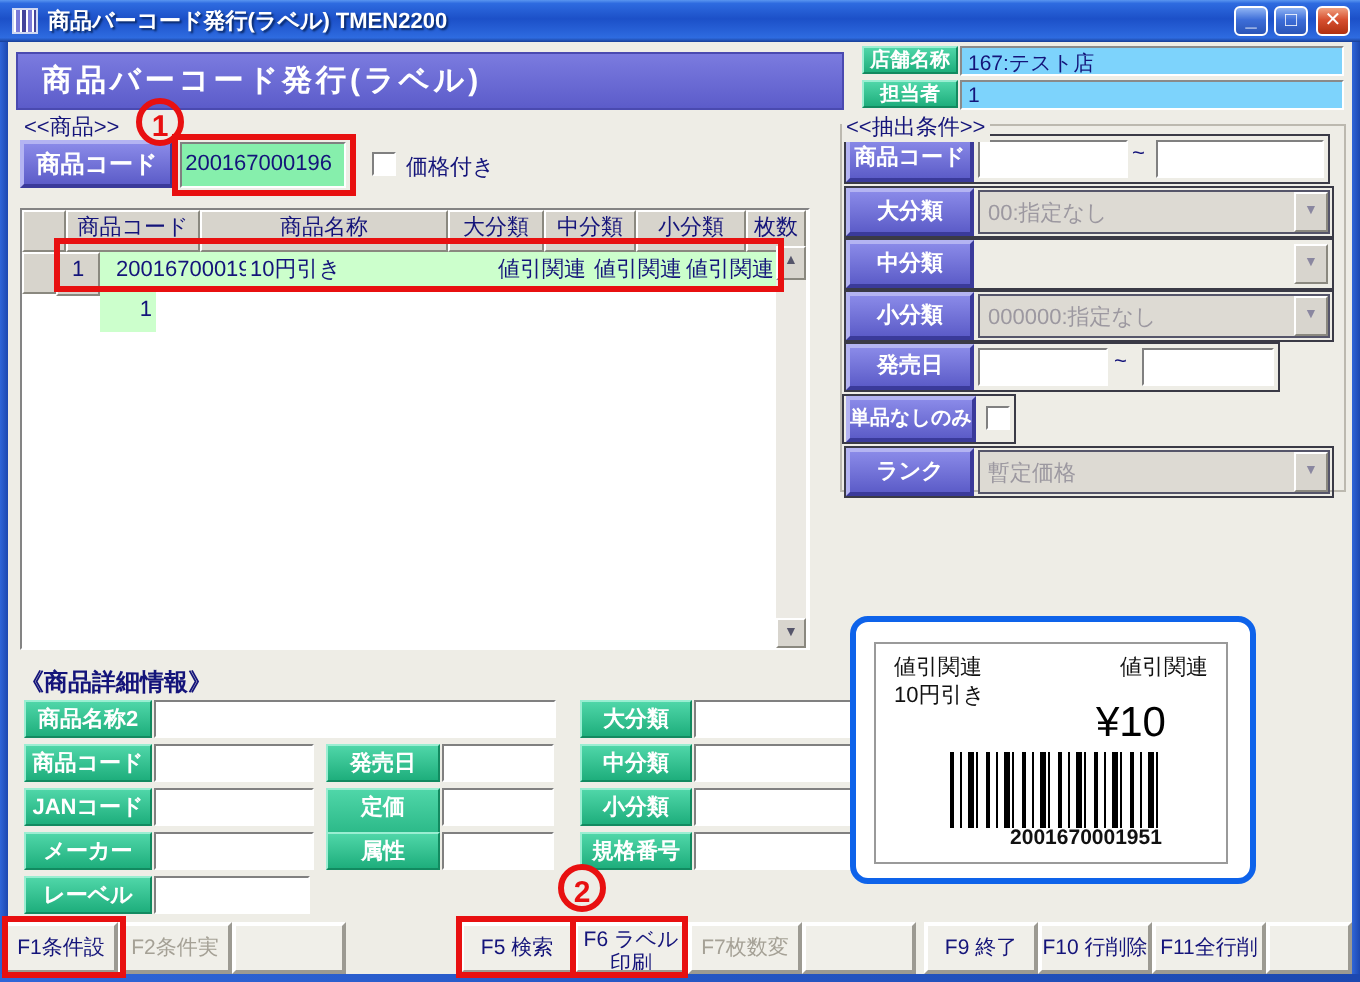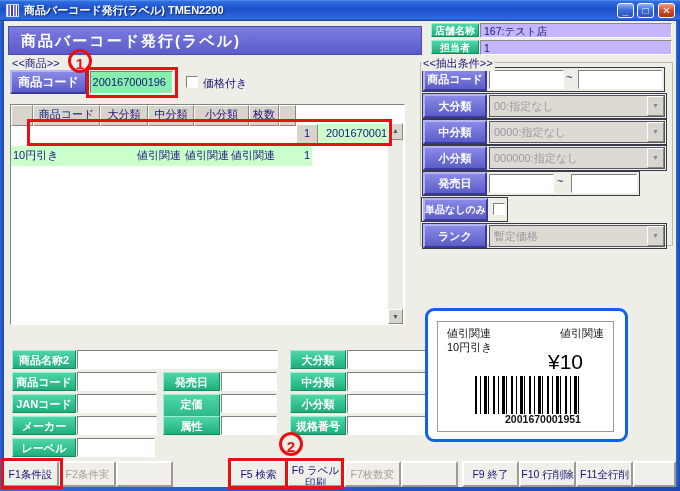--- a/index.html
+++ b/index.html
@@ -23,21 +23,21 @@
   .btnred{background:linear-gradient(180deg,#F0A080,#D75030 45%,#B03010);}
   .border-side{background:linear-gradient(90deg,#2F66D8,#1C48B0);}
   
   .bandtitle{left:8px;top:26px;width:414px;height:29px;
     background:linear-gradient(180deg,#7B7BDF,#5C5CCA);
     border:1px solid #4A4AB0;color:#fff;font-weight:bold;font-size:15px;
     line-height:27px;padding-left:12px;letter-spacing:2px;}
   .glabel{background:linear-gradient(180deg,#4FD6A8,#1EAE7C);
     border:1px solid;border-color:#9AEED2 #128A60 #128A60 #9AEED2;
     color:#fff;font-weight:bold;text-align:center;}
-  .yfield{background:#c4b5fd;border:1px solid;border-color:#8a8a8a #ffffff #ffffff #8a8a8a;
+  .yfield{background:#7dd3fc;border:1px solid;border-color:#8a8a8a #ffffff #ffffff #8a8a8a;
     font-size:10.5px;color:#14147A;padding:1px 0 0 3px;}
   
   .plabel{background:linear-gradient(180deg,#8A8AE8,#5C5CC8);
     border:2px solid;border-color:#B4B4F2 #3A3A9A #3A3A9A #B4B4F2;
     color:#fff;font-weight:bold;font-size:11px;text-align:center;}
   .sunken{background:#fff;border:1px solid;border-color:#808080 #ffffff #ffffff #808080;}
   .rowbox{border:1px solid #3A3A46;}
   .ddown{background:#DDDAD3;border:1px solid #55556A;color:#9C98A0;font-size:11px;padding:3px 0 16px 4px;}
   .ddarrow{background:#D8D5CE;border:1px solid;border-color:#fff #8a887f #8a887f #fff;
     color:#8A87A0;font-size:7px;text-align:center;line-height:18px;}
@@ -98,20 +98,21 @@
   <div class="abs heading" style="left:12px;top:56px;">&lt;&lt;商品&gt;&gt;</div>
   <div class="abs plabel" style="left:10px;top:70px;width:77px;height:24px;line-height:20px;font-size:12px;">商品コード</div>
   <div class="abs sunken" style="left:90px;top:71px;width:83px;height:23px;background:#86efac;font-size:11px;color:#14147A;text-align:right;line-height:21px;padding-right:6px;">200167000196</div>
   <div class="abs checkbox" style="left:186px;top:76px;width:12px;height:12px;"></div>
   <div class="abs heading" style="left:203px;top:76px;">価格付き</div>
 
   <div class="abs grid">
     <div style="height:19px;">
       <div class="hcell" style="width:20px;"></div>
       <div class="hcell" style="width:65px;">商品コード</div>
+      <div class="hcell" style="width:122px;">商品名称</div>
       <div class="hcell" style="width:46px;">大分類</div>
       <div class="hcell" style="width:44px;">中分類</div>
       <div class="hcell" style="width:53px;">小分類</div>
       <div class="hcell" style="width:28px;">枚数</div>
       <div class="hcell" style="width:15px;"></div>
     </div>
     <div style="height:20px;">
       <div class="numcell" style="width:20px;">1</div>
       <div class="dcell" style="width:65px;padding-left:8px;">200167000195</div>
       <div class="dcell" style="width:122px;padding-left:2px;">10円引き</div>
@@ -138,21 +139,20 @@
   </div>
 
   <div class="abs rowbox" style="left:422px;top:93px;width:245px;height:26px;">
     <div class="abs plabel" style="left:0;top:0;width:64px;height:24px;line-height:20px;">大分類</div>
     <div class="abs ddown" style="left:66px;top:1px;width:176px;height:22px;">00:指定なし</div>
     <div class="abs ddarrow" style="left:224px;top:2px;width:17px;height:20px;">▼</div>
   </div>
 
   <div class="abs rowbox" style="left:422px;top:119px;width:245px;height:26px;">
     <div class="abs plabel" style="left:0;top:0;width:64px;height:24px;line-height:20px;">中分類</div>
-    <div class="abs ddown" style="left:66px;top:1px;width:176px;height:22px;">0000:指定なし</div>
     <div class="abs ddarrow" style="left:224px;top:2px;width:17px;height:20px;">▼</div>
   </div>
 
   <div class="abs rowbox" style="left:422px;top:145px;width:245px;height:26px;">
     <div class="abs plabel" style="left:0;top:0;width:64px;height:24px;line-height:20px;">小分類</div>
     <div class="abs ddown" style="left:66px;top:1px;width:176px;height:22px;">000000:指定なし</div>
     <div class="abs ddarrow" style="left:224px;top:2px;width:17px;height:20px;">▼</div>
   </div>
 
   <div class="abs rowbox" style="left:422px;top:171px;width:218px;height:25px;">
@@ -166,20 +166,21 @@
     <div class="abs plabel" style="left:1px;top:0;width:65px;height:23px;line-height:19px;font-size:10px;">単品なしのみ</div>
     <div class="abs checkbox" style="left:71px;top:5px;width:12px;height:12px;"></div>
   </div>
 
   <div class="abs rowbox" style="left:422px;top:223px;width:245px;height:26px;">
     <div class="abs ddown" style="left:66px;top:1px;width:176px;height:22px;">暫定価格</div>
     <div class="abs plabel" style="left:0;top:0;width:64px;height:24px;line-height:20px;">ランク</div>
     <div class="abs ddarrow" style="left:224px;top:2px;width:17px;height:20px;">▼</div>
   </div>
 
+  <div class="abs heading" style="left:10px;top:333px;font-weight:bold;font-size:12px;">《商品詳細情報》</div>
 
   <div class="abs glabel" style="left:12px;top:350px;width:64px;height:19px;font-size:11px;line-height:18px;">商品名称2</div>
   <div class="abs sunken" style="left:77px;top:350px;width:201px;height:19px;"></div>
   <div class="abs glabel" style="left:290px;top:350px;width:56px;height:19px;font-size:11px;line-height:18px;">大分類</div>
   <div class="abs sunken" style="left:347px;top:350px;width:81px;height:19px;"></div>
 
   <div class="abs glabel" style="left:12px;top:372px;width:64px;height:19px;font-size:11px;line-height:18px;">商品コード</div>
   <div class="abs sunken" style="left:77px;top:372px;width:80px;height:19px;"></div>
   <div class="abs glabel" style="left:163px;top:372px;width:57px;height:19px;font-size:11px;line-height:18px;">発売日</div>
   <div class="abs sunken" style="left:221px;top:372px;width:56px;height:19px;"></div>

